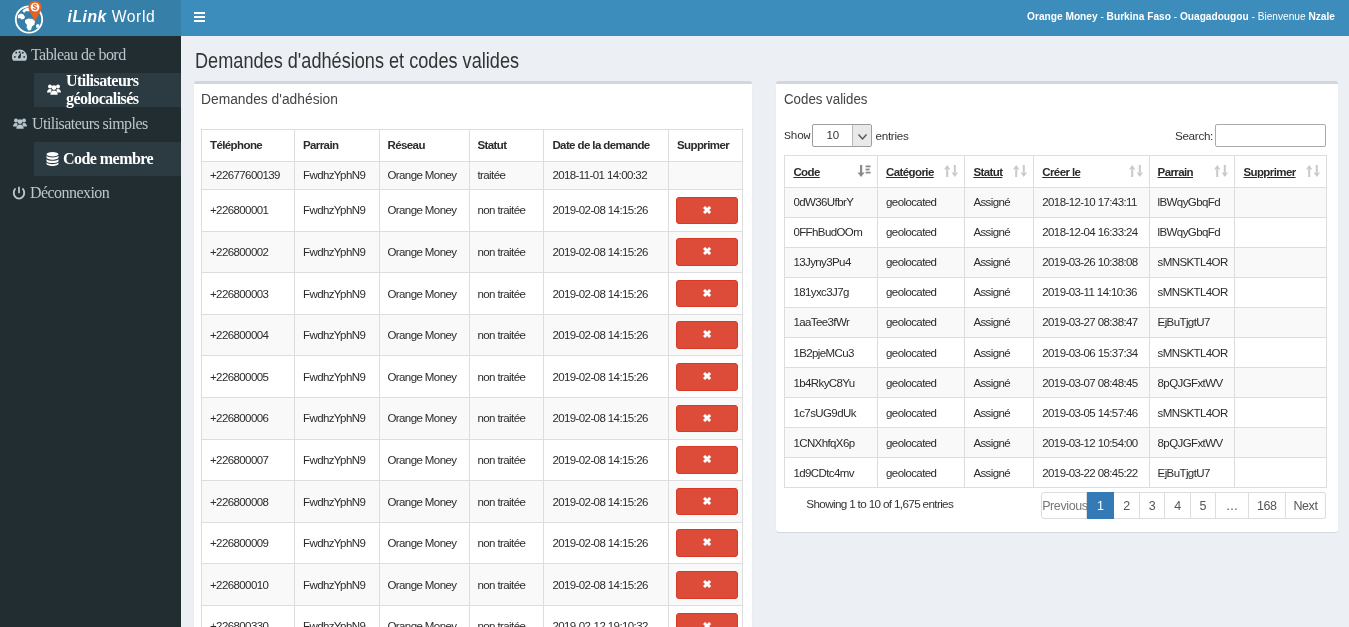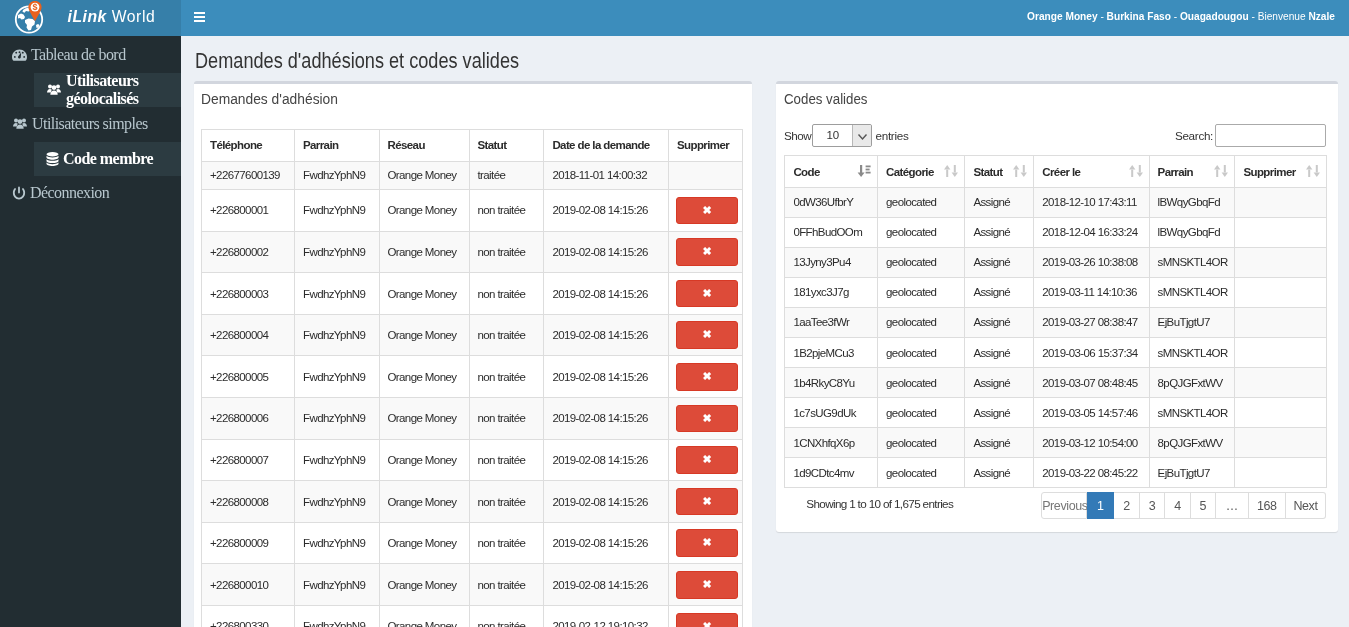--- a/index.html
+++ b/index.html
@@ -41,21 +41,21 @@
 
 
 .tbl-l { left:7px; top:44.9px; width:541px; }
 .tbl-l th { height:31.9px; }
 .tbl-l td { height:41.6px; }
 .tbl-l tr.first td { height:28.3px; }
 .btn-del { display:block; margin:0 0 0 -1px; width:62px; height:27.6px; background:#dd4b39; border:1px solid #d73925; border-radius:3px; color:#fff; text-align:center; font-weight:bold; font-size:11px; line-height:25px; letter-spacing:0; }
 
 
 .tbl-r { left:8.4px; top:71.4px; width:541.6px; }
-.tbl-r th { height:31.4px; position:relative; }
+.tbl-r th { height:31.4px; position:relative;text-decoration:underline; }
 .tbl-r td { height:30.05px; }
 .sort-ic { position:absolute; right:6px; top:9px; }
 
 
 .ctl { position:absolute; left:0; top:39.5px; width:562px; height:26px; font-size:11.7px; letter-spacing:-0.3px; color:#333; }
 .ctl .lab { position:absolute; top:5px; }
 .sel { position:absolute; left:36.4px; top:0; width:59.6px; height:23.5px; border:1px solid #9d9d9d; border-radius:2px; background:#fff; }
 .sel .v { position:absolute; left:0; right:19px; top:4px; text-align:center; font-size:11.5px; }
 .sel .ar { position:absolute; right:0; top:0; bottom:0; width:19px; background:#e9e9e9; border-left:1px solid #b8b8b8; border-radius:0 2px 2px 0; }
 .sel .ar svg { position:absolute; left:4px; top:8px; }
@@ -216,21 +216,21 @@
               <span class="btn-del">✖</span>
             </td>
           </tr>
       </tbody>
     </table>
   </div>
 
   <div class="box box-r">
     <div class="box-title" style="left:8.2px; transform:scaleX(0.905);">Codes valides</div>
     <div class="ctl">
-      <span class="lab" style="left:8px; letter-spacing:-0.5px;">Show</span>
+      <span class="lab" style="left:8px; letter-spacing:-0.5px;font-family:Liberation Mono, monospace;">Show</span>
       <span class="sel">
           <span class="v">10</span>
           <span class="ar">
             <svg width="11" height="8">
               <path d="M1.5 1.5 L5.5 6 L9.5 1.5" stroke="#555" stroke-width="1.4" fill="none"></path>
             </svg>
           </span>
         </span>
       <span class="lab" style="left:99.5px">entries</span>
       <span class="lab" style="left:398.9px">Search:</span>

